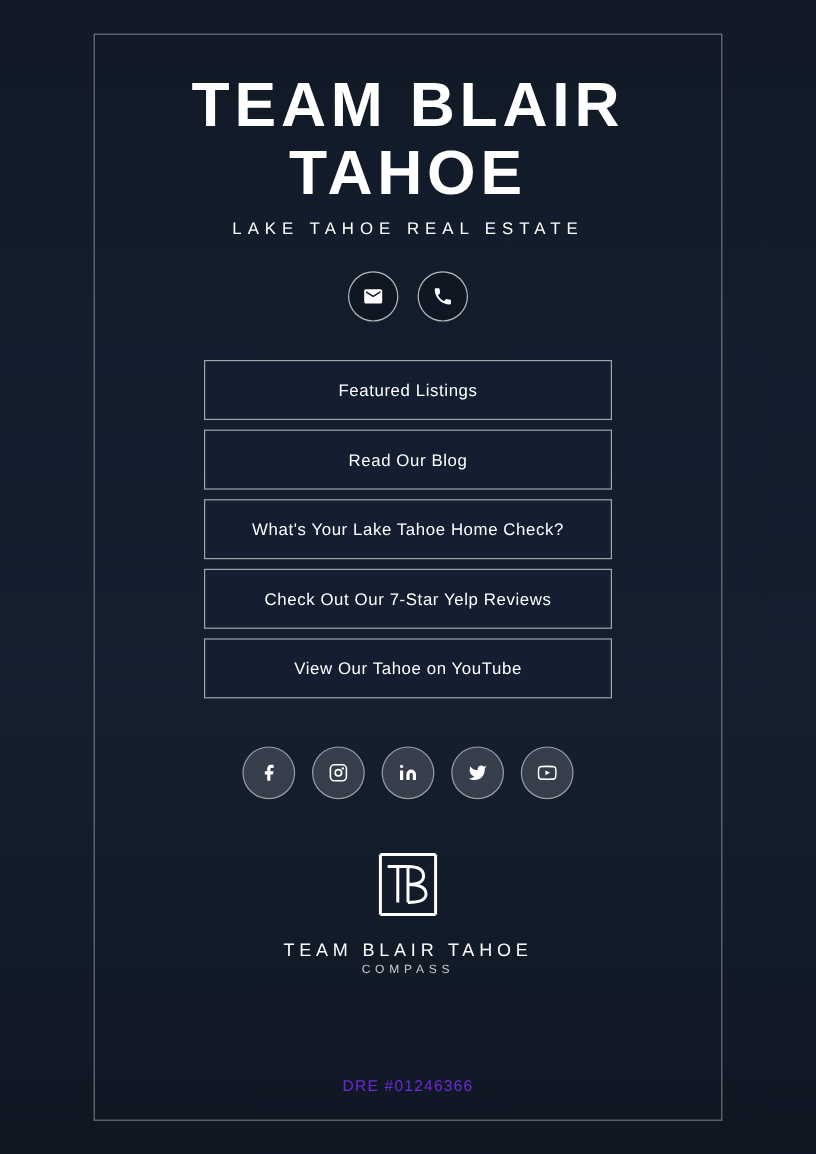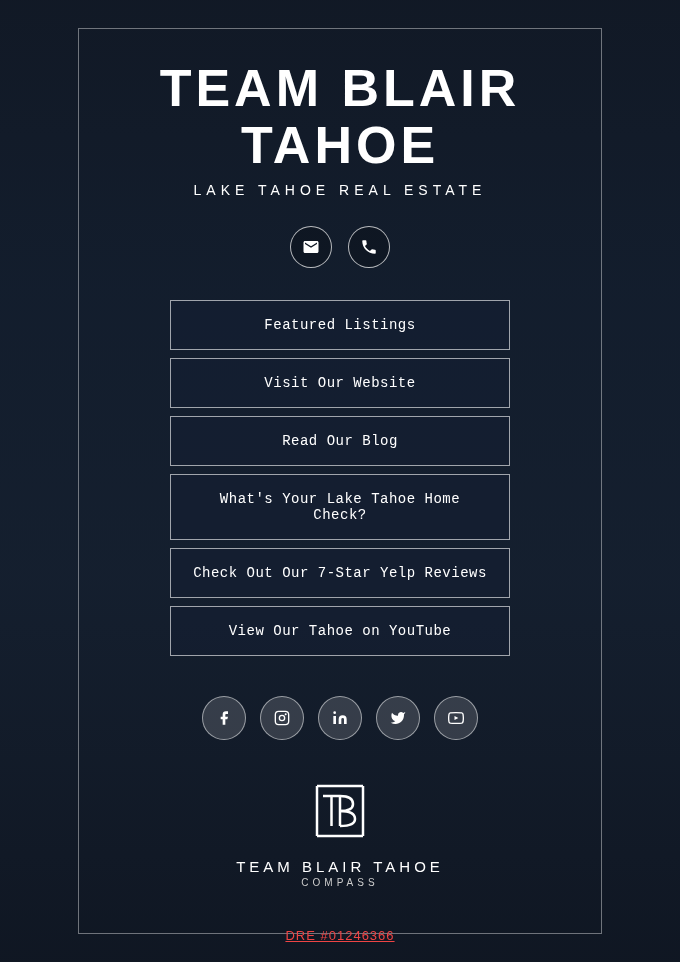--- a/index.html
+++ b/index.html
@@ -139,21 +139,21 @@
 
     .nav-button {
       display: flex;
       align-items: center;
       justify-content: center;
       padding: 16px 20px;
       border: 1.5px solid rgba(255,255,255,0.6);
       background: rgba(20,30,50,0.6);
       color: #ffffff;
       font-size: 14px;
-      font-family: Liberation Mono, monospace;
+      font-family: Liberation Sans, sans-serif;
       letter-spacing: 0.5px;
       cursor: pointer;
       transition: background 0.2s;
       text-align: center;
     }
 
     .social-row {
       display: flex;
       gap: 14px;
       margin-bottom: 36px;
@@ -200,28 +200,27 @@
       color: #cccccc;
       font-size: 10px;
       letter-spacing: 4px;
       font-family: 'Arial', sans-serif;
       text-transform: uppercase;
       text-align: right;
       margin-bottom: 20px;
     }
 
     .dre {
-      color: #ef4444;
+      color: #6d28d9;
       font-size: 13px;
       font-family: 'Arial', sans-serif;
       text-align: center;
       letter-spacing: 1px;
       margin-top: auto;
       padding-bottom: 10px;
-      text-decoration: underline;
     }
 
     
     .icon-svg {
       width: 18px;
       height: 18px;
       fill: white;
     }
 
     .icon-svg-sm {
@@ -249,21 +248,20 @@
     </div>
     <div class="icon-circle">
       <svg class="icon-svg" viewBox="0 0 24 24" xmlns="http://www.w3.org/2000/svg">
         <path d="M6.62 10.79c1.44 2.83 3.76 5.14 6.59 6.59l2.2-2.2c.27-.27.67-.36 1.02-.24 1.12.37 2.33.57 3.57.57.55 0 1 .45 1 1V20c0 .55-.45 1-1 1-9.39 0-17-7.61-17-17 0-.55.45-1 1-1h3.5c.55 0 1 .45 1 1 0 1.25.2 2.45.57 3.57.11.35.03.74-.25 1.02l-2.2 2.2z"></path>
       </svg>
     </div>
   </div>
 
   <div class="buttons-container">
     <button class="nav-button">Featured Listings</button>
-    <button class="nav-button">Visit Our Website</button>
     <button class="nav-button">Read Our Blog</button>
     <button class="nav-button">What's Your Lake Tahoe Home Check?</button>
     <button class="nav-button">Check Out Our 7-Star Yelp Reviews</button>
     <button class="nav-button">View Our Tahoe on YouTube</button>
   </div>
 
   <div class="social-row">
     <div class="social-circle">
       <svg class="icon-svg-sm" viewBox="0 0 24 24">
         <path d="M18 2h-3a5 5 0 0 0-5 5v3H7v4h3v8h4v-8h3l1-4h-4V7a1 1 0 0 1 1-1h3z"></path>

